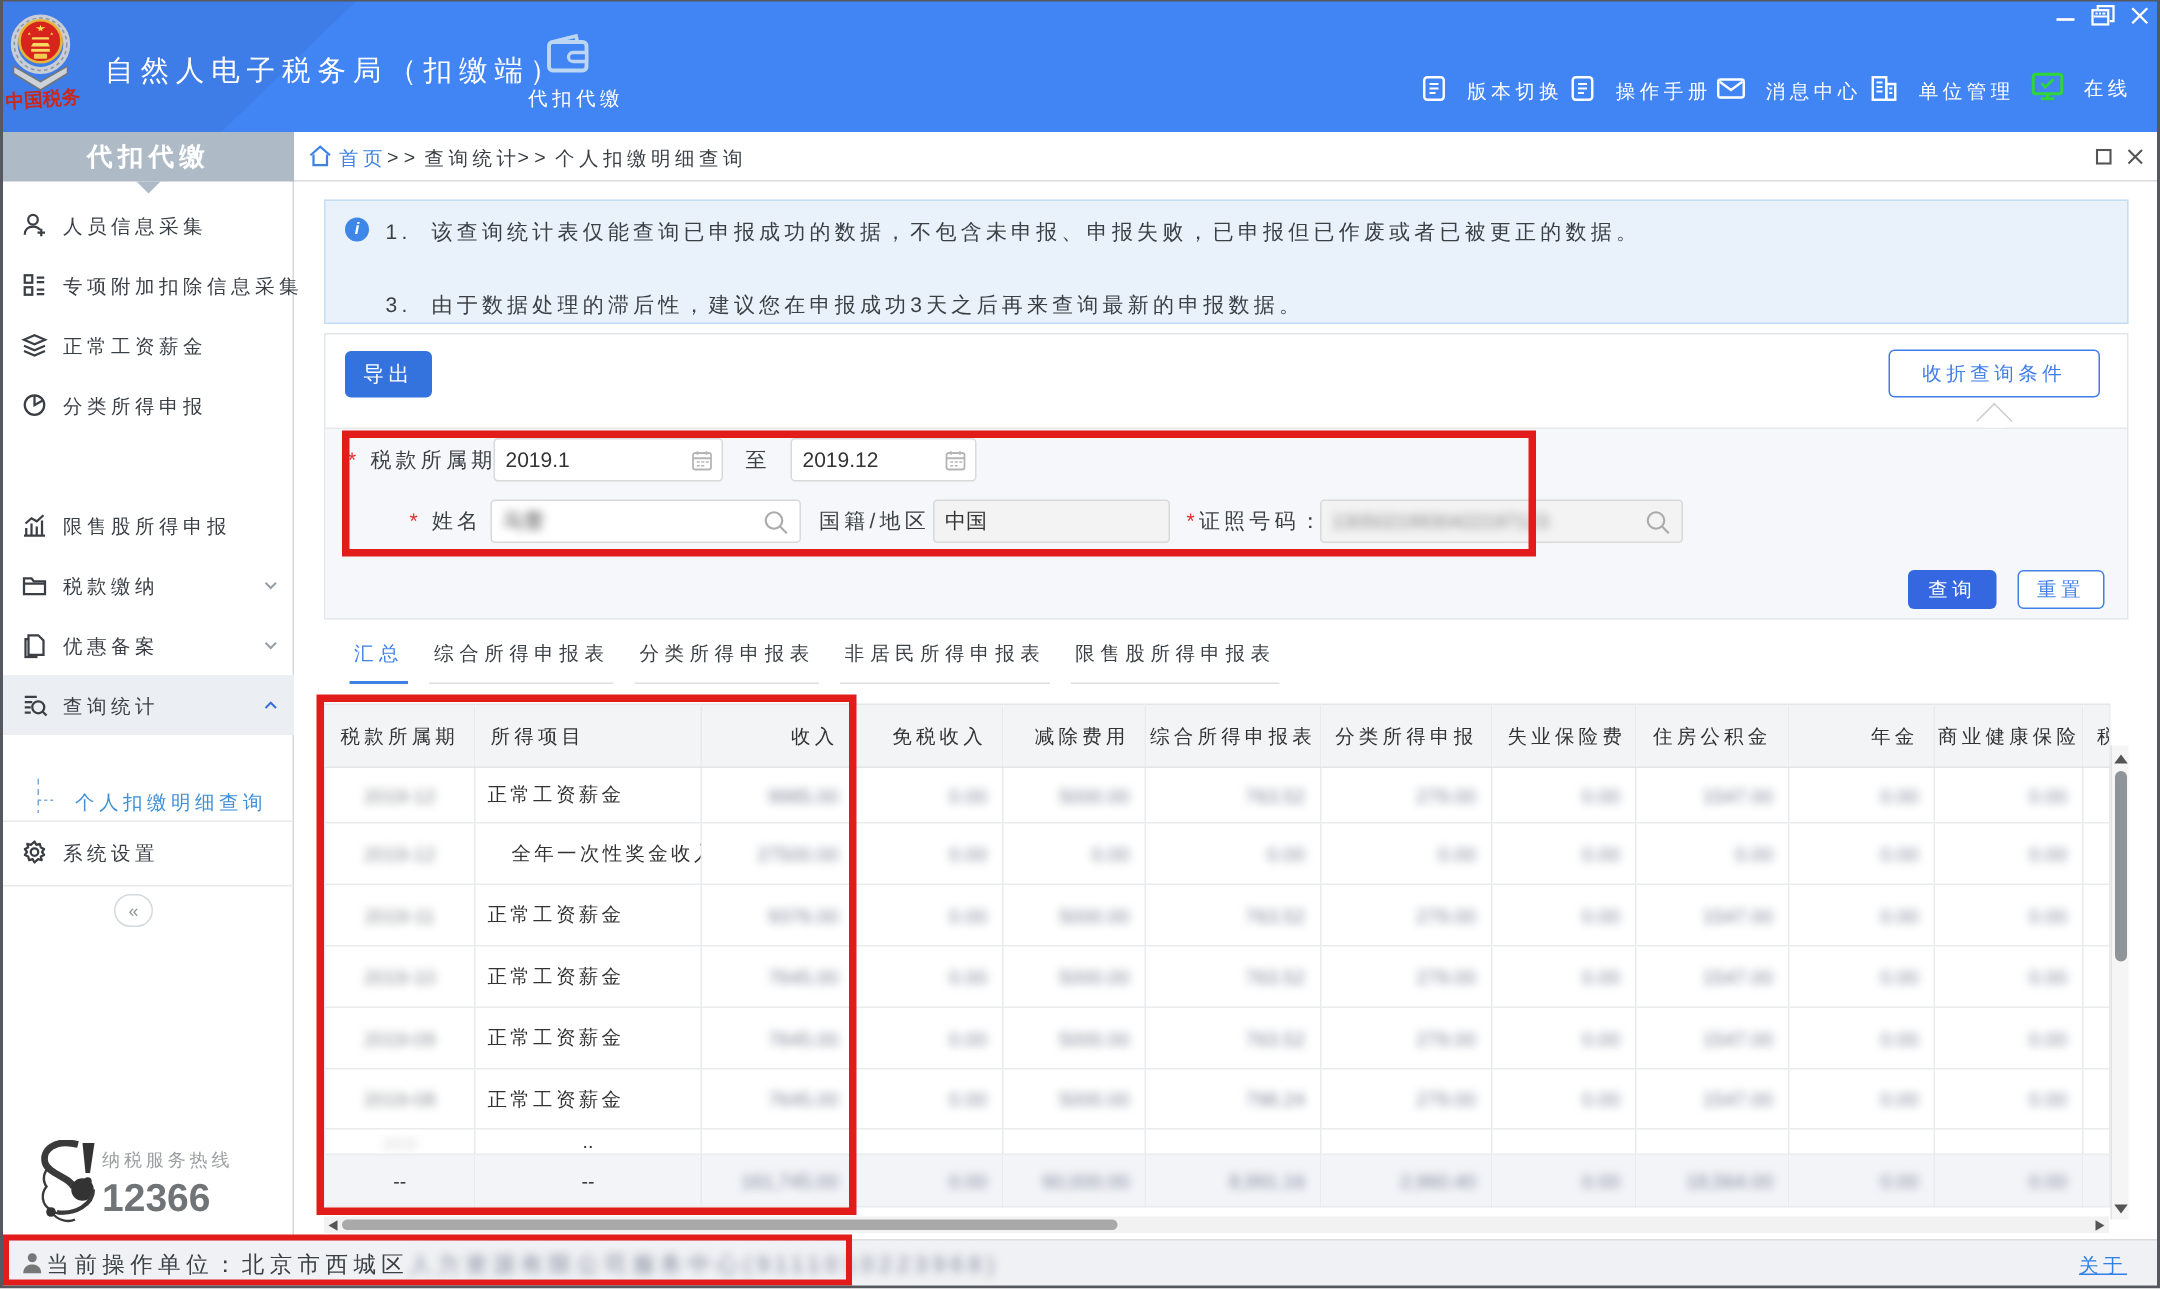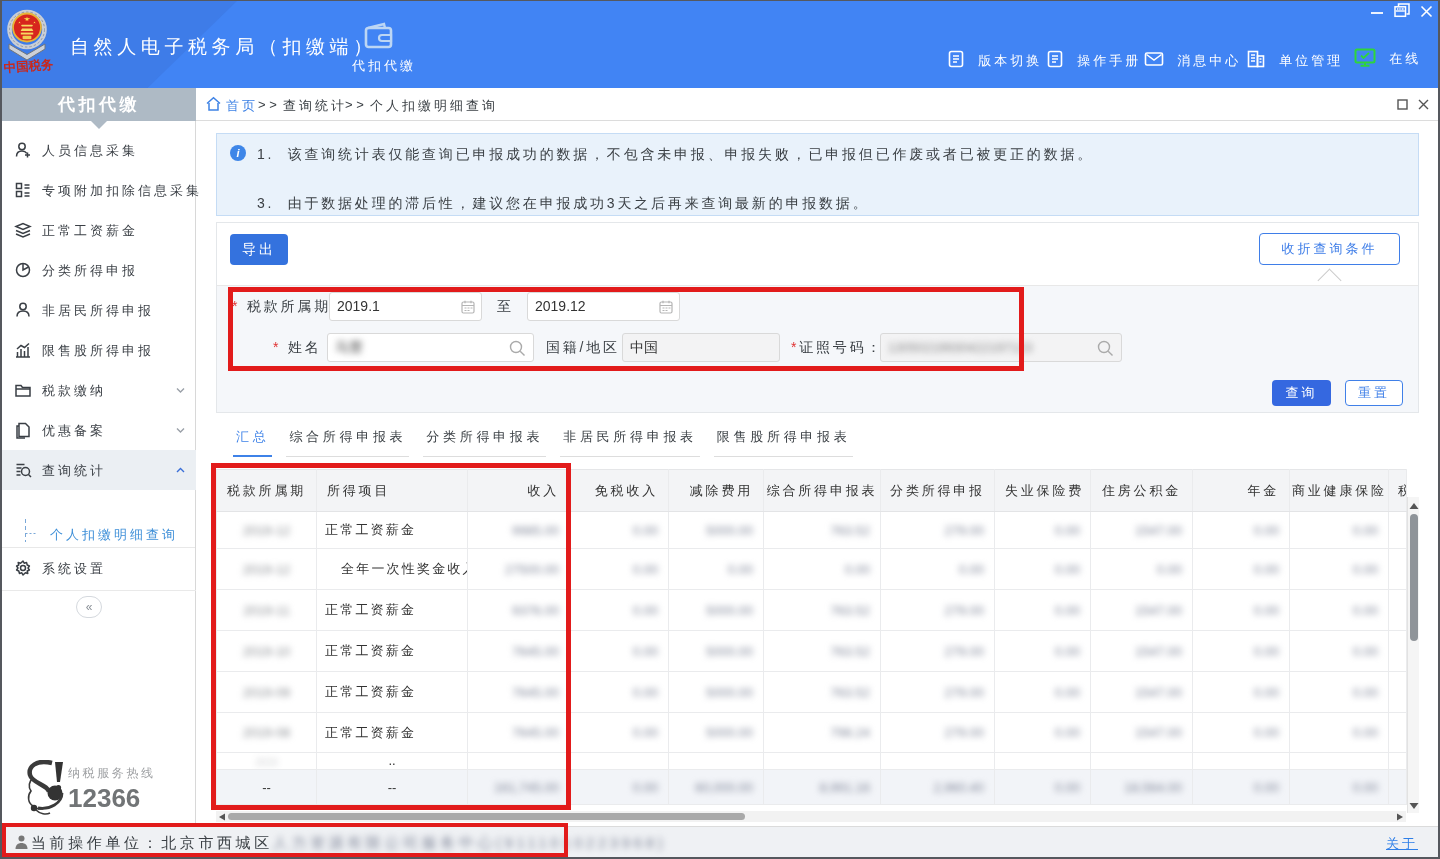--- a/index.html
+++ b/index.html
@@ -163,27 +163,20 @@
       </svg>
       <div class="mtxt">正常工资薪金</div>
     </div>
 <div class="abs mitem" style="top:162px">
       <svg class="mico" viewBox="0 0 18 18">
         <circle cx="9" cy="9" r="6.5" stroke="#3a3f45" stroke-width="1.5" fill="none"></circle>
         <path d="M9 2.5 V9 L14.5 6" stroke="#3a3f45" stroke-width="1.5" fill="none"></path>
       </svg>
       <div class="mtxt">分类所得申报</div>
     </div>
-<div class="abs mitem" style="top:202px">
-      <svg class="mico" viewBox="0 0 18 18">
-        <circle cx="9" cy="5.5" r="3.2" stroke="#3a3f45" stroke-width="1.5" fill="none"></circle>
-        <path d="M3 15.5 c0-3.6 2.6-5.5 6-5.5 s6 1.9 6 5.5" stroke="#3a3f45" stroke-width="1.5" fill="none"></path>
-      </svg>
-      <div class="mtxt">非居民所得申报</div>
-    </div>
 <div class="abs mitem" style="top:282px">
       <svg class="mico" viewBox="0 0 18 18">
         <path d="M2 4.5 h5 l1.5 2 H16 v8.5 H2 Z" stroke="#3a3f45" stroke-width="1.5" fill="none"></path>
         <path d="M2 8 h14" stroke="#3a3f45" stroke-width="1.5" fill="none"></path>
       </svg>
       <div class="mtxt">税款缴纳</div>
       <svg class="chev" viewBox="0 0 9 9">
         <path d="M1 2.5 L4.5 6 L8 2.5" fill="none" stroke="#9aa0a8" stroke-width="1.4"></path>
       </svg>
     </div>
@@ -275,21 +268,21 @@
   <div style="position:absolute;left:1096px;top:45px;width:34px;height:17px;overflow:hidden">
       <div style="position:absolute;left:8px;top:4px;width:17px;height:17px;background:#fff;border-top:1px solid #ccc;border-left:1px solid #ccc;transform:rotate(45deg)"></div>
     </div>
   <div class="flabel" style="left:15px;top:75px"><span class="fstar">*</span> 税款所属期：</div>
 <div class="finput" style="left:112px;top:69px;width:153px">2019.1<svg style="position:absolute;right:6px;top:7px" width="14" height="14" viewBox="0 0 14 14">
         <rect x="1" y="2" width="12" height="11" rx="1.5" fill="none" stroke="#b5b5b5" stroke-width="1.2"></rect>
         <path d="M1 5.5 h12 M4 .8 V3.2 M10 .8 V3.2" stroke="#b5b5b5" stroke-width="1.2"></path>
         <path d="M3.5 8 h2 M6.5 8 h2 M9.5 8 h2 M3.5 10.5 h2 M6.5 10.5 h2" stroke="#b5b5b5" stroke-width="1"></path>
       </svg></div>
 <div class="flabel" style="left:280px;top:75px">至</div>
-<div class="finput" style="left:310px;top:69px;width:153px">2019.12<svg style="position:absolute;right:6px;top:7px" width="14" height="14" viewBox="0 0 14 14">
+<div class="finput" style="left:310px;top:69px;width:124px">2019.12<svg style="position:absolute;right:6px;top:7px" width="14" height="14" viewBox="0 0 14 14">
         <rect x="1" y="2" width="12" height="11" rx="1.5" fill="none" stroke="#b5b5b5" stroke-width="1.2"></rect>
         <path d="M1 5.5 h12 M4 .8 V3.2 M10 .8 V3.2" stroke="#b5b5b5" stroke-width="1.2"></path>
         <path d="M3.5 8 h2 M6.5 8 h2 M9.5 8 h2 M3.5 10.5 h2 M6.5 10.5 h2" stroke="#b5b5b5" stroke-width="1"></path>
       </svg></div>
 <div class="flabel" style="left:56px;top:116px"><span class="fstar">*</span> 姓名：</div>
 <div class="finput" style="left:110px;top:110px;width:207px"><span class="blur" style="color:#4a4a4a">马蕾</span><svg style="position:absolute;right:7px;top:5px" width="18" height="18" viewBox="0 0 18 18">
         <circle cx="8" cy="8" r="5.5" fill="none" stroke="#aaa" stroke-width="1.4"></circle>
         <path d="M12.2 12.2 L16.5 16.5" stroke="#aaa" stroke-width="1.4"></path>
       </svg></div>
 <div class="flabel" style="left:329px;top:116px">国籍/地区：</div>

